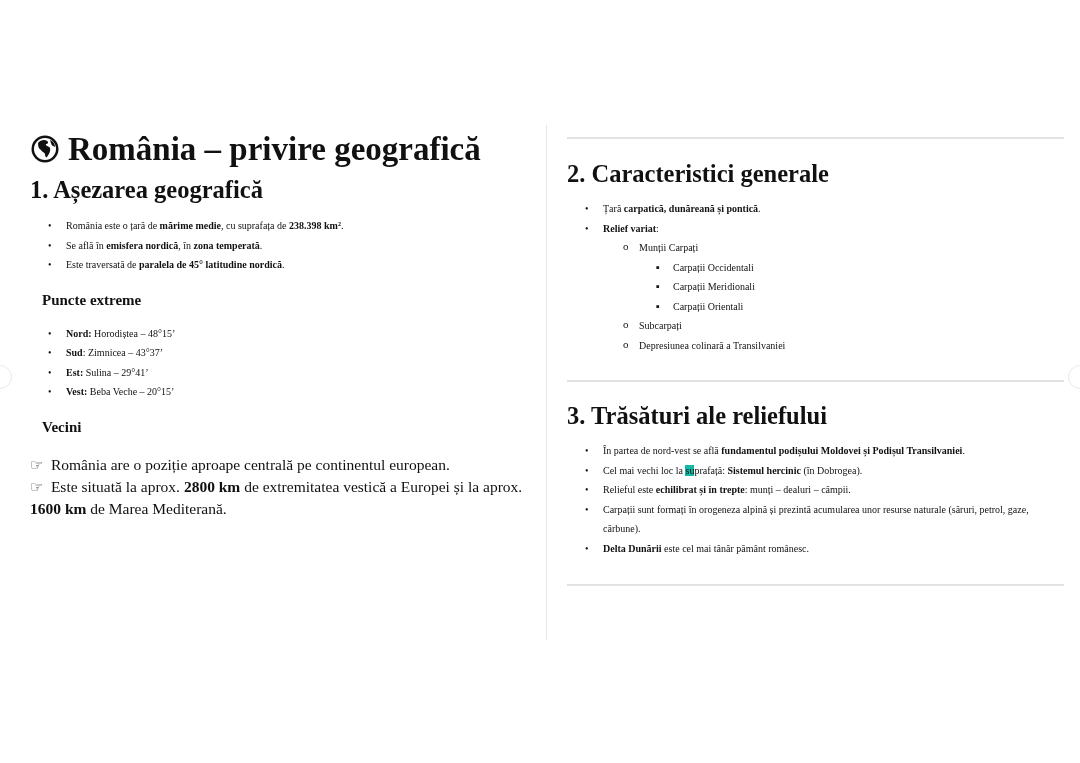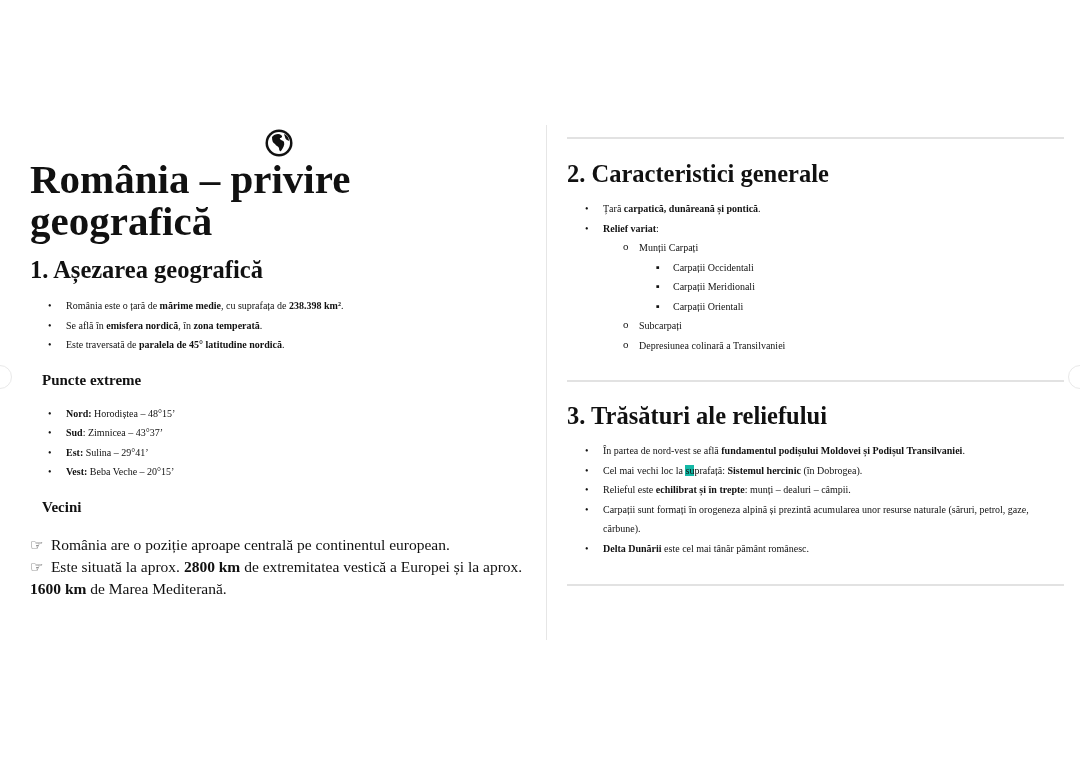--- a/index.html
+++ b/index.html
@@ -4,21 +4,21 @@
 <style>
   html, body { margin: 0; padding: 0; }
   body {
     width: 1080px; height: 763px; background: #ffffff; position: relative; overflow: hidden;
     font-family: "Liberation Serif", serif; color: #111;
   }
   .col-left { position: absolute; left: 30px; top: 128px; width: 505px; }
   .col-divider { position: absolute; left: 546px; top: 125px; width: 1px; height: 515px; background: #e6e6e6; }
   .col-right { position: absolute; left: 567px; top: 137px; width: 497px; }
 
-  h1 { font-size: 41px; font-weight: bold; margin: 0; line-height: 42px; display: flex; align-items: center; flex-direction: column; }
+  h1 { font-size: 33px; font-weight: bold; margin: 0; line-height: 42px; display: flex; align-items: center; }
   h1 .globe { width: 30px; height: 30px; margin-right: 8px; display: inline-block; }
   h2 { font-size: 24.5px; font-weight: bold; margin: 0; line-height: 32px; }
   h3 { font-size: 15px; font-weight: bold; margin: 12px; line-height: 24px; }
 
   ul { margin: 0; padding: 0; list-style: none; }
   li { font-size: 10px; line-height: 19.5px; position: relative; }
   ul.l1 > li { padding-left: 36px; }
   ul.l1 > li::before { content: "•"; position: absolute; left: 18px; top: 0; }
   ul.l2 > li { padding-left: 72px; }
   ul.l2 > li::before { content: "o"; position: absolute; left: 55px; top: -1px; font-size: 11px; }
@@ -54,21 +54,21 @@
   <h1>
     <svg class="globe" viewBox="0 0 30 30">
       <circle cx="15" cy="15" r="13.5" fill="#111"></circle>
       <circle cx="15" cy="15" r="11" fill="#fff"></circle>
       <path d="M8 9 C10 6,15 5,17 7 C19 8,18 10,16 10 C15 12,19 12,20 14 C21 17,19 20,17 23 C16 24,15 22,15 20 C14 18,12 18,11 16 C9 15,8 13,8 9 Z" fill="#111"></path>
       <path d="M20 6 C23 7,25 10,25 13 C23 12,21 11,21 9 Z" fill="#111"></path>
     </svg>
     <span>România – privire geografică</span>
   </h1>
 
-  <h2 style="margin-top:12px">1. Așezarea geografică</h2>
+  <h2 style="margin-top:4px">1. Așezarea geografică</h2>
 
   <ul class="l1" style="margin-top:10px">
     <li><span>România este o țară de </span><b>mărime medie</b><span>, cu suprafața de </span><b>238.398 km²</b><span>.</span></li>
     <li><span>Se află în </span><b>emisfera nordică</b><span>, în </span><b>zona temperată</b><span>.</span></li>
     <li><span>Este traversată de </span><b>paralela de 45° latitudine nordică</b><span>.</span></li>
   </ul>
 
   <h3 style="margin-top:13px">Puncte extreme</h3>
   <ul class="l1" style="margin-top:9px">
     <li><b>Nord:</b><span> Horodiștea – 48°15’</span></li>

